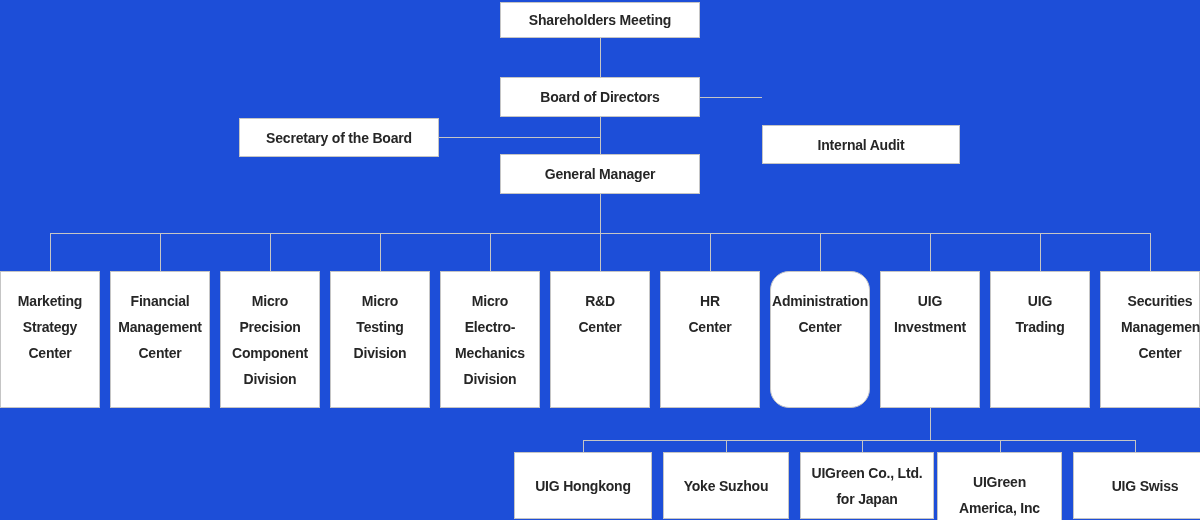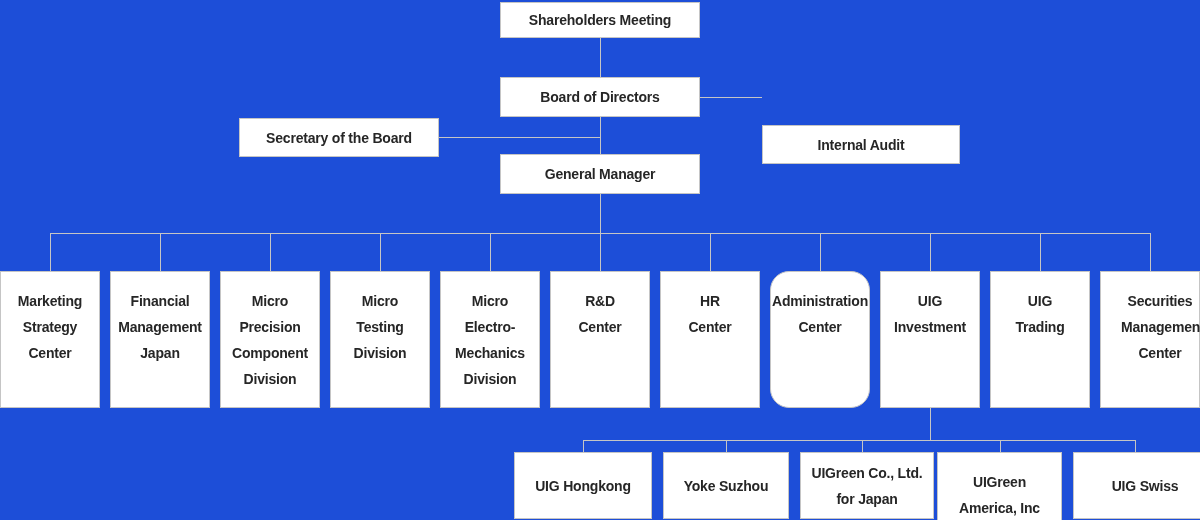--- a/index.html
+++ b/index.html
@@ -83,21 +83,21 @@
   <div class="line vline" style="left:1150px; top:233px; height:38px;"></div>
 
   <div class="node dept" style="left:0px; top:271px; width:100px; height:137px;">
     <span class="lbl">Marketing
 Strategy
 Center</span>
   </div>
   <div class="node dept" style="left:110px; top:271px; width:100px; height:137px;">
     <span class="lbl">Financial
 Management
-Japan</span>
+Center</span>
   </div>
   <div class="node dept" style="left:220px; top:271px; width:100px; height:137px;">
     <span class="lbl">Micro
 Precision
 Component
 Division</span>
   </div>
   <div class="node dept" style="left:330px; top:271px; width:100px; height:137px;">
     <span class="lbl">Micro
 Testing

